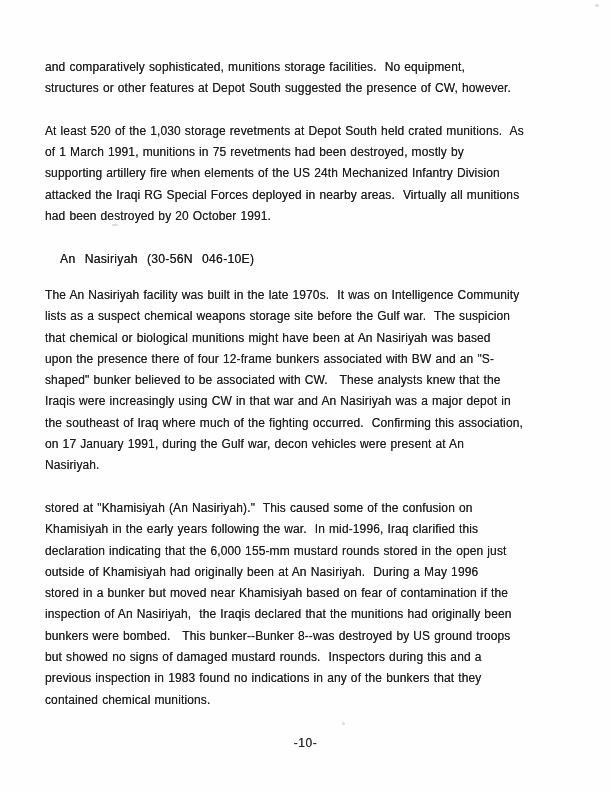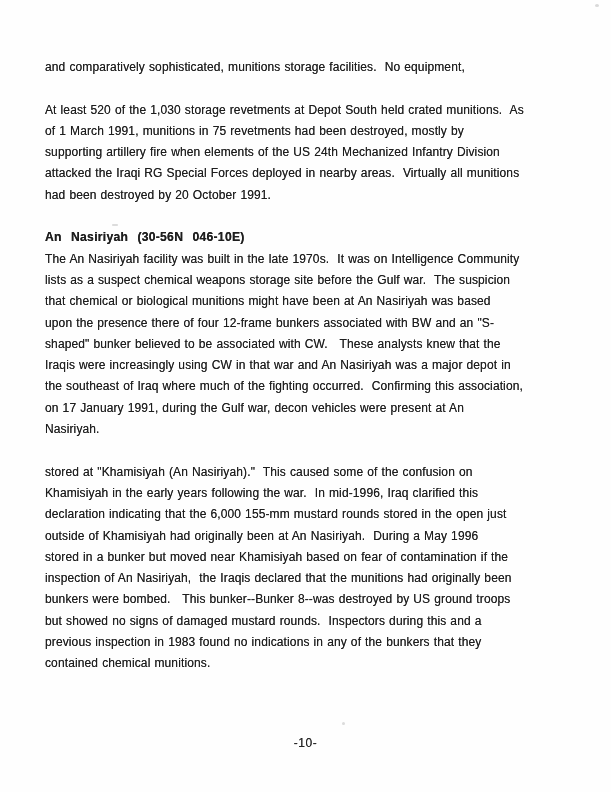--- a/index.html
+++ b/index.html
@@ -27,23 +27,23 @@
   }
   .line {
     white-space: pre;
     font-size: 12px;
     line-height: 21.3px;
     letter-spacing: 0.12px;
     word-spacing: 0.55px;
     text-shadow: 0 0 0.45px rgba(25,25,25,0.75);
   }
   .heading {
-    margin: 0;
+    margin: 15px;
     font-size: 12.2px;
-    font-weight: bold;
+    font-weight: normal;
     letter-spacing: 0.25px;
     word-spacing: 1px;
     text-shadow: 0 0 0.5px rgba(15,15,15,0.85);
   }
   .footer {
     position: absolute;
     top: 736px;
     left: 0;
     width: 611px;
     text-align: center;
@@ -61,20 +61,21 @@
   .speck-2 { left: 112px; top: 224px; width: 6px; height: 2px; border-radius: 1px; opacity: .5; }
   .speck-3 { left: 342px; top: 722px; width: 3px; height: 3px; opacity: .5; }
 </style>
 </head>
 <body>
 
 <div class="page">
 
   <div class="para">
     <div class="line">and comparatively sophisticated, munitions storage facilities.  No equipment,</div>
+    <div class="line">structures or other features at Depot South suggested the presence of CW, however.</div>
   </div>
 
   <div class="para">
     <div class="line">At least 520 of the 1,030 storage revetments at Depot South held crated munitions.  As</div>
     <div class="line">of 1 March 1991, munitions in 75 revetments had been destroyed, mostly by</div>
     <div class="line">supporting artillery fire when elements of the US 24th Mechanized Infantry Division</div>
     <div class="line">attacked the Iraqi RG Special Forces deployed in nearby areas.  Virtually all munitions</div>
     <div class="line">had been destroyed by 20 October 1991.</div>
   </div>
 

